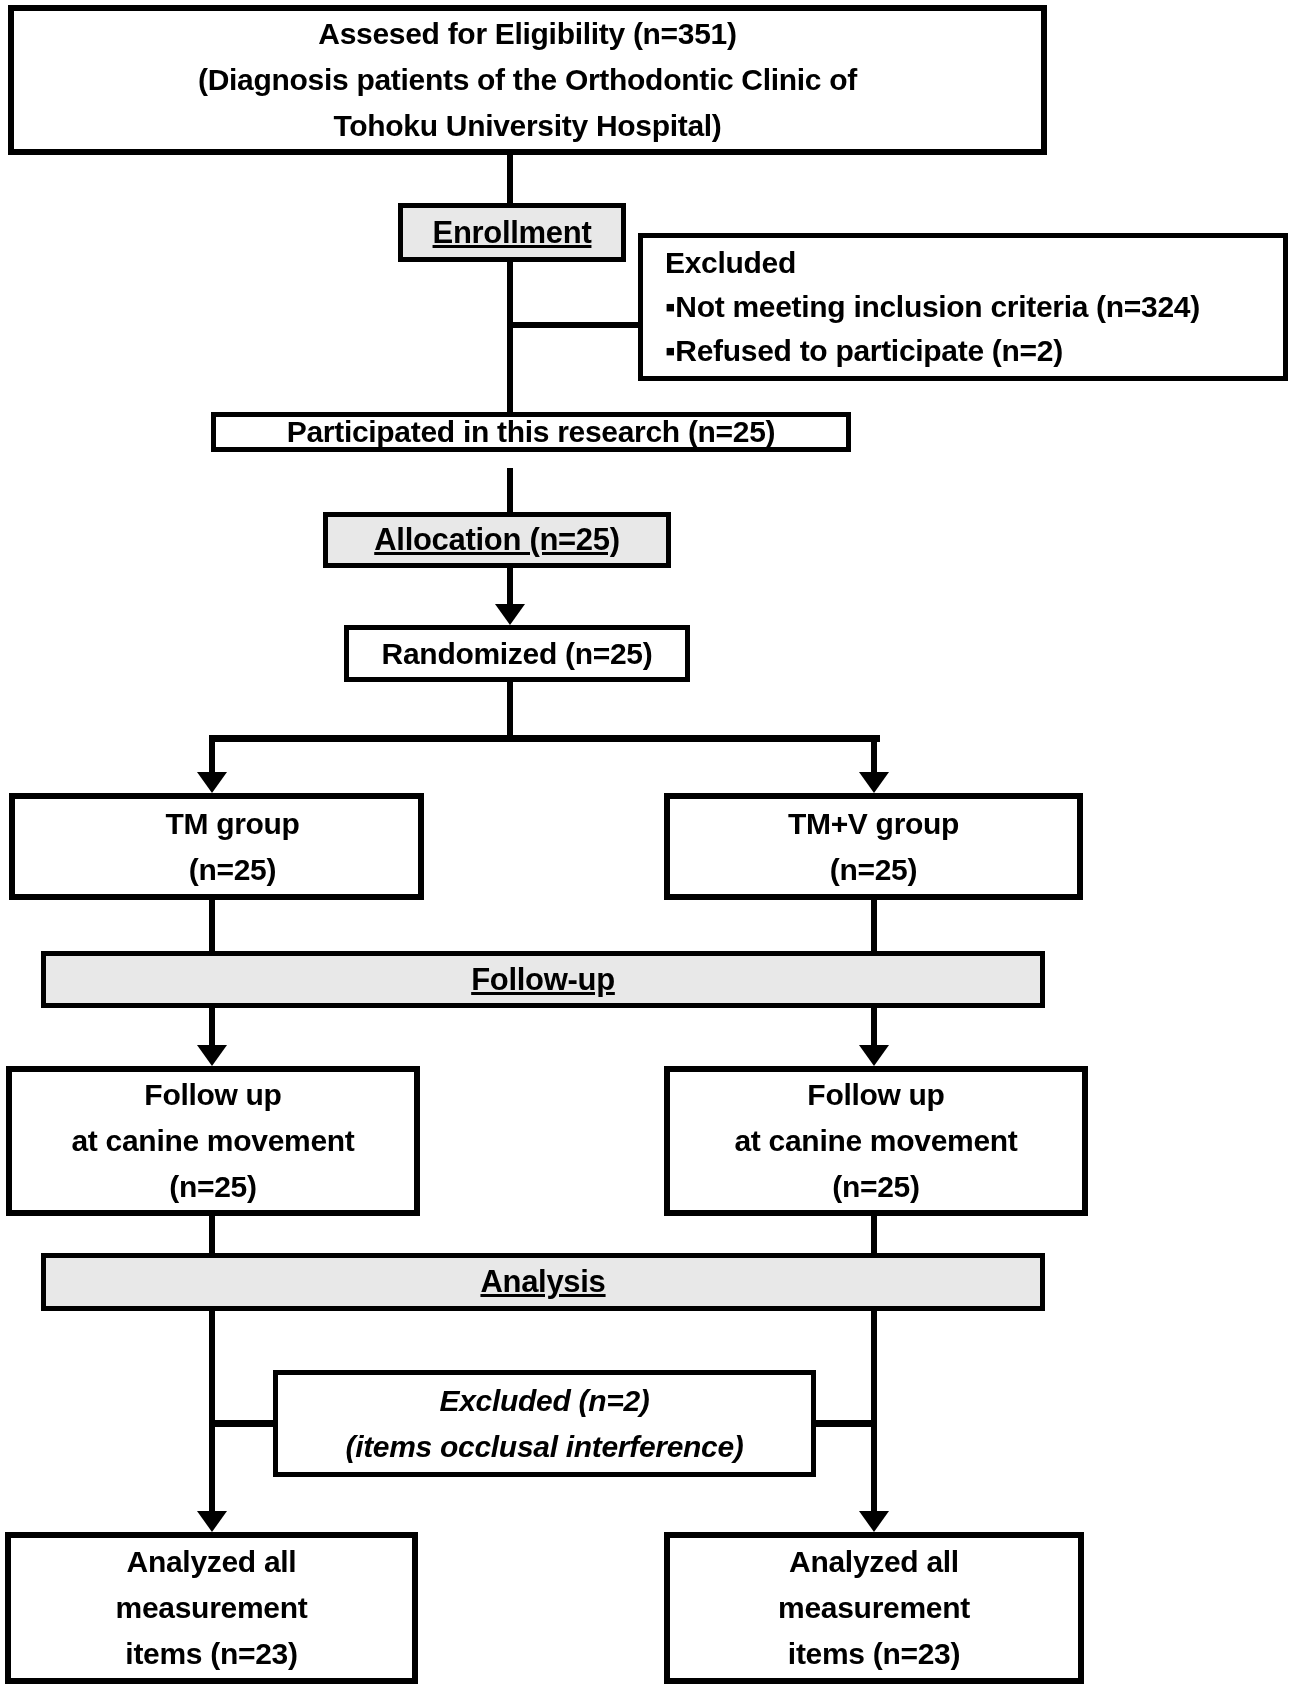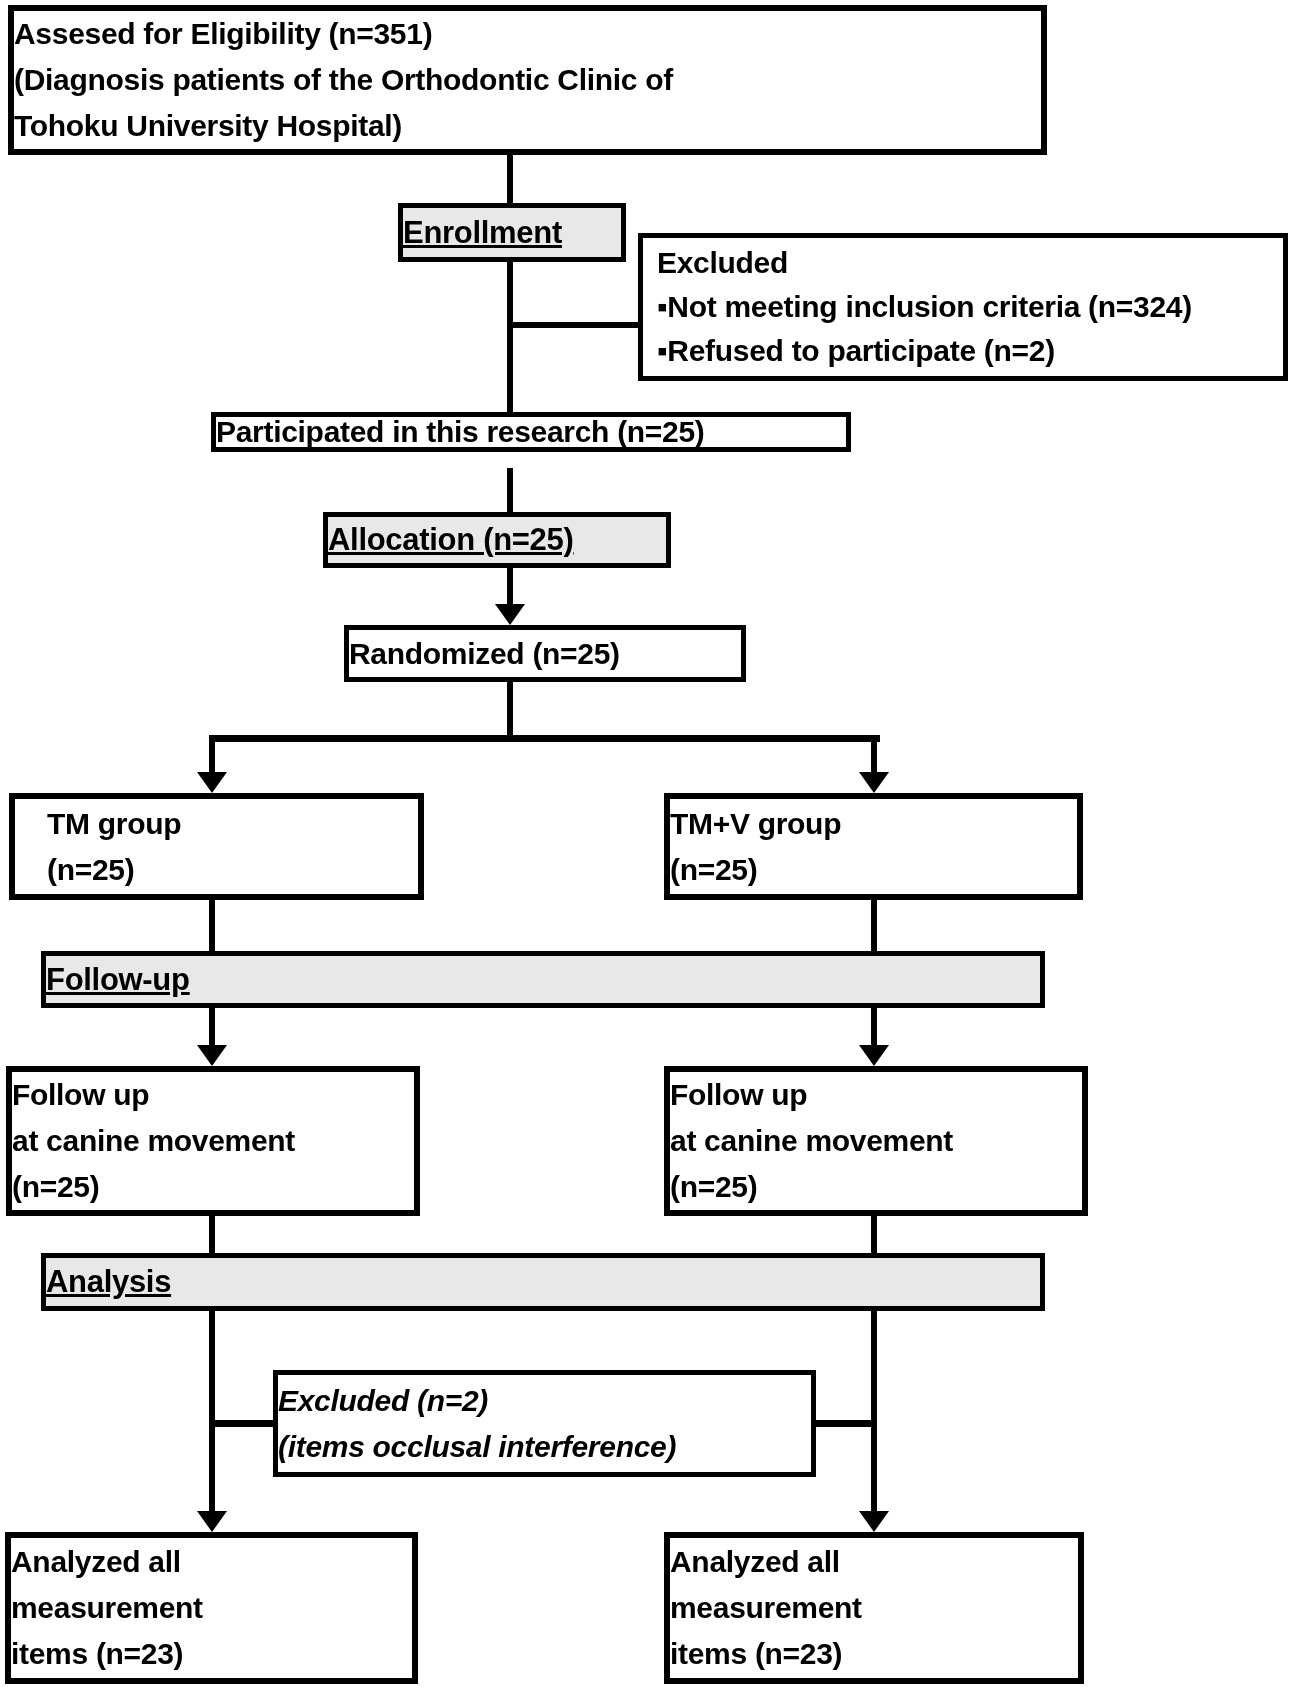--- a/index.html
+++ b/index.html
@@ -14,30 +14,30 @@
     overflow:hidden;
   }
   .box{
     position:absolute;
     box-sizing:border-box;
     background:#ffffff;
     border:6px solid #000000;
     display:flex;
     flex-direction:column;
     justify-content:center;
-    align-items:flex-start;
+    align-items:center;
     text-align:center;
     font-size:30px;
     line-height:46px;
     letter-spacing:-0.3px;
     z-index:2;
   }
   .box.thin{border-width:5px;}
   .gray{background:#e8e8e8;}
-  .leftalign{align-items:flex-start;text-align:left;padding-left:14px;line-height:44px;}
+  .leftalign{align-items:flex-start;text-align:left;padding-left:22px;line-height:44px;}
   .vline,.hline{position:absolute;background:#000000;z-index:1;}
   .vline{width:6px;}
   .hline{height:7px;}
   .arrow{
     position:absolute;
     width:0;height:0;
     border-left:15px solid transparent;
     border-right:15px solid transparent;
     border-top:21px solid #000000;
     z-index:1;
@@ -92,21 +92,21 @@
   </div>
 
   <div class="box thin" style="left:211px;top:412px;width:640px;height:40px;">
     <div>Participated in this research (n=25)</div>
   </div>
 
   <div class="box thin gray banner" style="left:323px;top:512px;width:348px;height:56px;">
     <div>Allocation (n=25)</div>
   </div>
 
-  <div class="box thin" style="left:344px;top:625px;width:402px;height:57px;">
+  <div class="box thin" style="left:344px;top:625px;width:346px;height:57px;">
     <div>Randomized (n=25)</div>
   </div>
 
   <div class="box" style="left:9px;top:793px;width:415px;height:107px;padding-left:32px;">
     <div>TM group</div>
     <div>(n=25)</div>
   </div>
 
   <div class="box" style="left:664px;top:793px;width:419px;height:107px;">
     <div>TM+V group</div>

